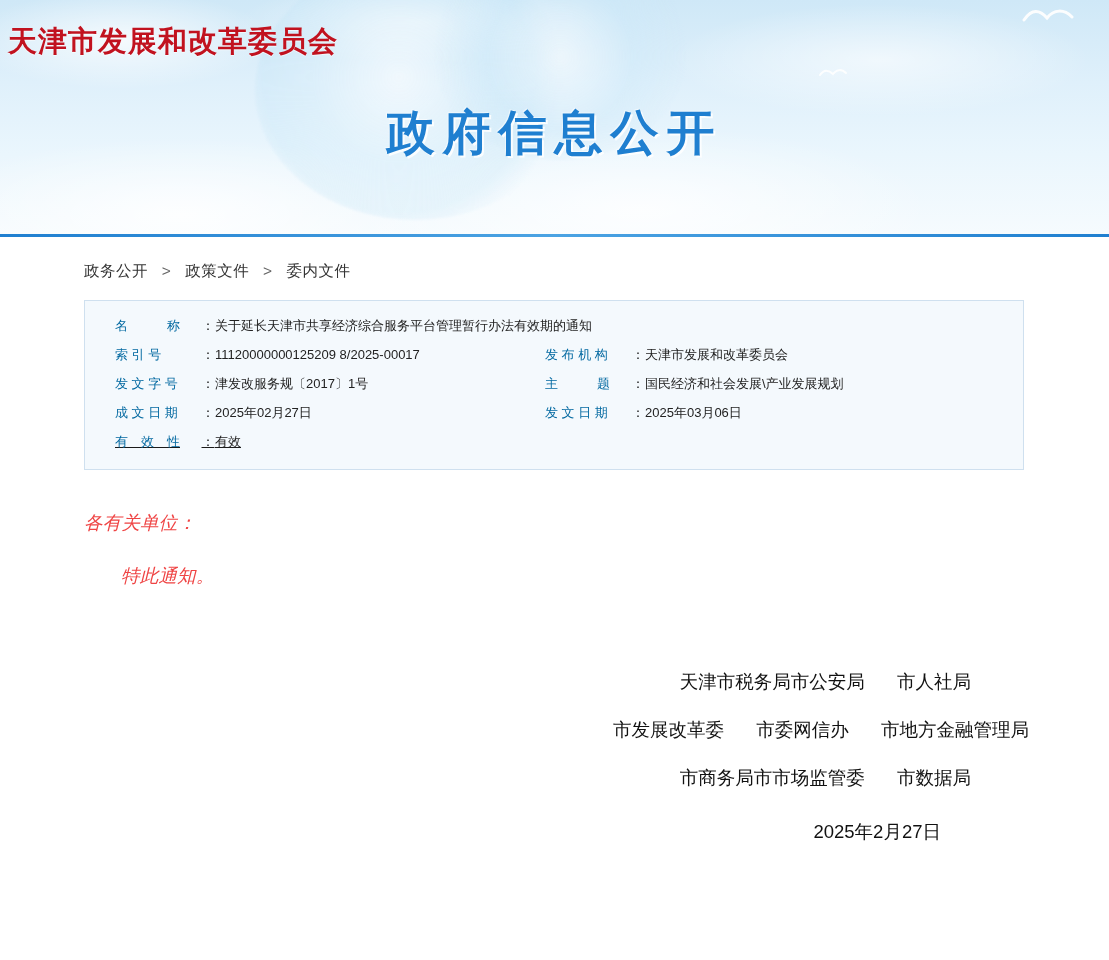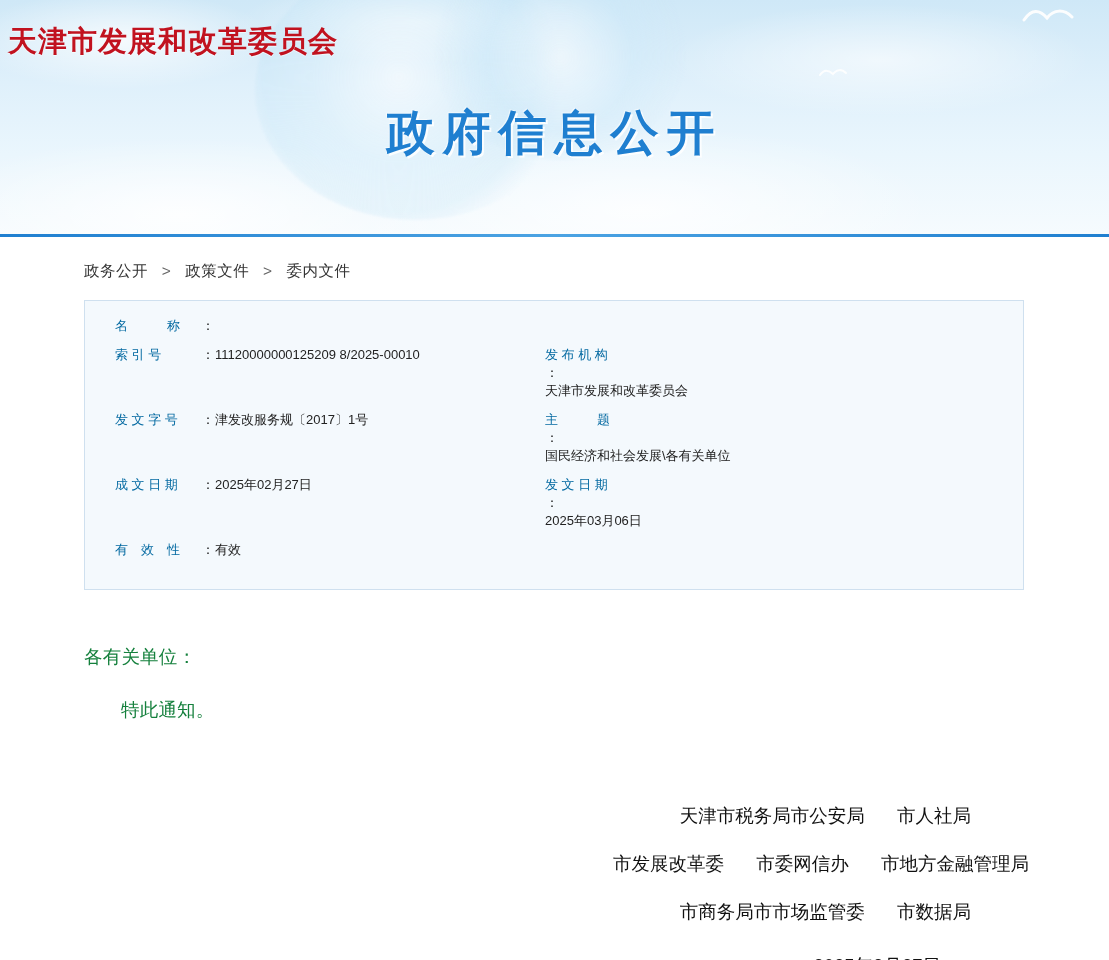--- a/index.html
+++ b/index.html
@@ -139,29 +139,29 @@
     background: #f4f9fd;
     padding: 16px 0 14px 0;
   }
   .meta-row {
     display: flex;
     width: 100%;
     box-sizing: border-box;
     padding: 0 0 0 30px;
     margin-bottom: 11px;
   }
-  .meta-row:last-child { margin-bottom: 16px; }
+  .meta-row:last-child { margin-bottom: 4px; text-decoration: underline; }
   .meta-cell {
     display: flex;
     align-items: baseline;
     font-size: 13px;
     color: #222;
   }
   .meta-cell.left  { width: 430px; }
-  .meta-cell.right { width: 420px; flex-direction: column; }
+  .meta-cell.right { width: 420px; }
   .meta-cell.full  { width: 880px; }
   .meta-label {
     flex: 0 0 auto;
     width: 86px;
     color: #0369a1;
     letter-spacing: 0;
     white-space: nowrap;
   }
   .meta-colon {
     flex: 0 0 auto;
@@ -169,26 +169,27 @@
     text-align: center;
   }
   .meta-value {
     flex: 1 1 auto;
     color: #222;
     word-break: break-all;
   }
 
   
   .doc-body {
-    margin: 48px 0 0 84px;
+    margin: 34px 0 0 84px;
     width: 945px;
     font-size: 18.5px;
     line-height: 2.1;
-    color: #15803d;
+    color: #ef4444;
     letter-spacing: .2px;
+    font-style: italic;
   }
   .doc-body p { margin: 0 0 14px 0; }
   .doc-body p.indent { text-indent: 2em; }
 
   
   .signature {
     margin: 62px 84px 0 0;
     width: 945px;
     margin-left: 84px;
     font-size: 18.5px;
@@ -235,46 +236,47 @@
     <span class="sep">&gt;</span>
     <a class="crumb" href="#">委内文件</a>
   </div>
 
   <div class="meta-box">
 
     <div class="meta-row">
       <div class="meta-cell full">
         <span class="meta-label">名　　　称</span>
         <span class="meta-colon">：</span>
+        <span class="meta-value">关于延长天津市共享经济综合服务平台管理暂行办法有效期的通知</span>
       </div>
     </div>
 
     <div class="meta-row">
       <div class="meta-cell left">
         <span class="meta-label">索 引 号</span>
         <span class="meta-colon">：</span>
-        <span class="meta-value">11120000000125209 8/2025-00010</span>
+        <span class="meta-value">11120000000125209 8/2025-00017</span>
       </div>
       <div class="meta-cell right">
         <span class="meta-label">发 布 机 构</span>
         <span class="meta-colon">：</span>
         <span class="meta-value">天津市发展和改革委员会</span>
       </div>
     </div>
 
     <div class="meta-row">
       <div class="meta-cell left">
         <span class="meta-label">发 文 字 号</span>
         <span class="meta-colon">：</span>
         <span class="meta-value">津发改服务规〔2017〕1号</span>
       </div>
       <div class="meta-cell right">
         <span class="meta-label">主　　　题</span>
         <span class="meta-colon">：</span>
-        <span class="meta-value">国民经济和社会发展\各有关单位</span>
+        <span class="meta-value">国民经济和社会发展\产业发展规划</span>
       </div>
     </div>
 
     <div class="meta-row">
       <div class="meta-cell left">
         <span class="meta-label">成 文 日 期</span>
         <span class="meta-colon">：</span>
         <span class="meta-value">2025年02月27日</span>
       </div>
       <div class="meta-cell right">

